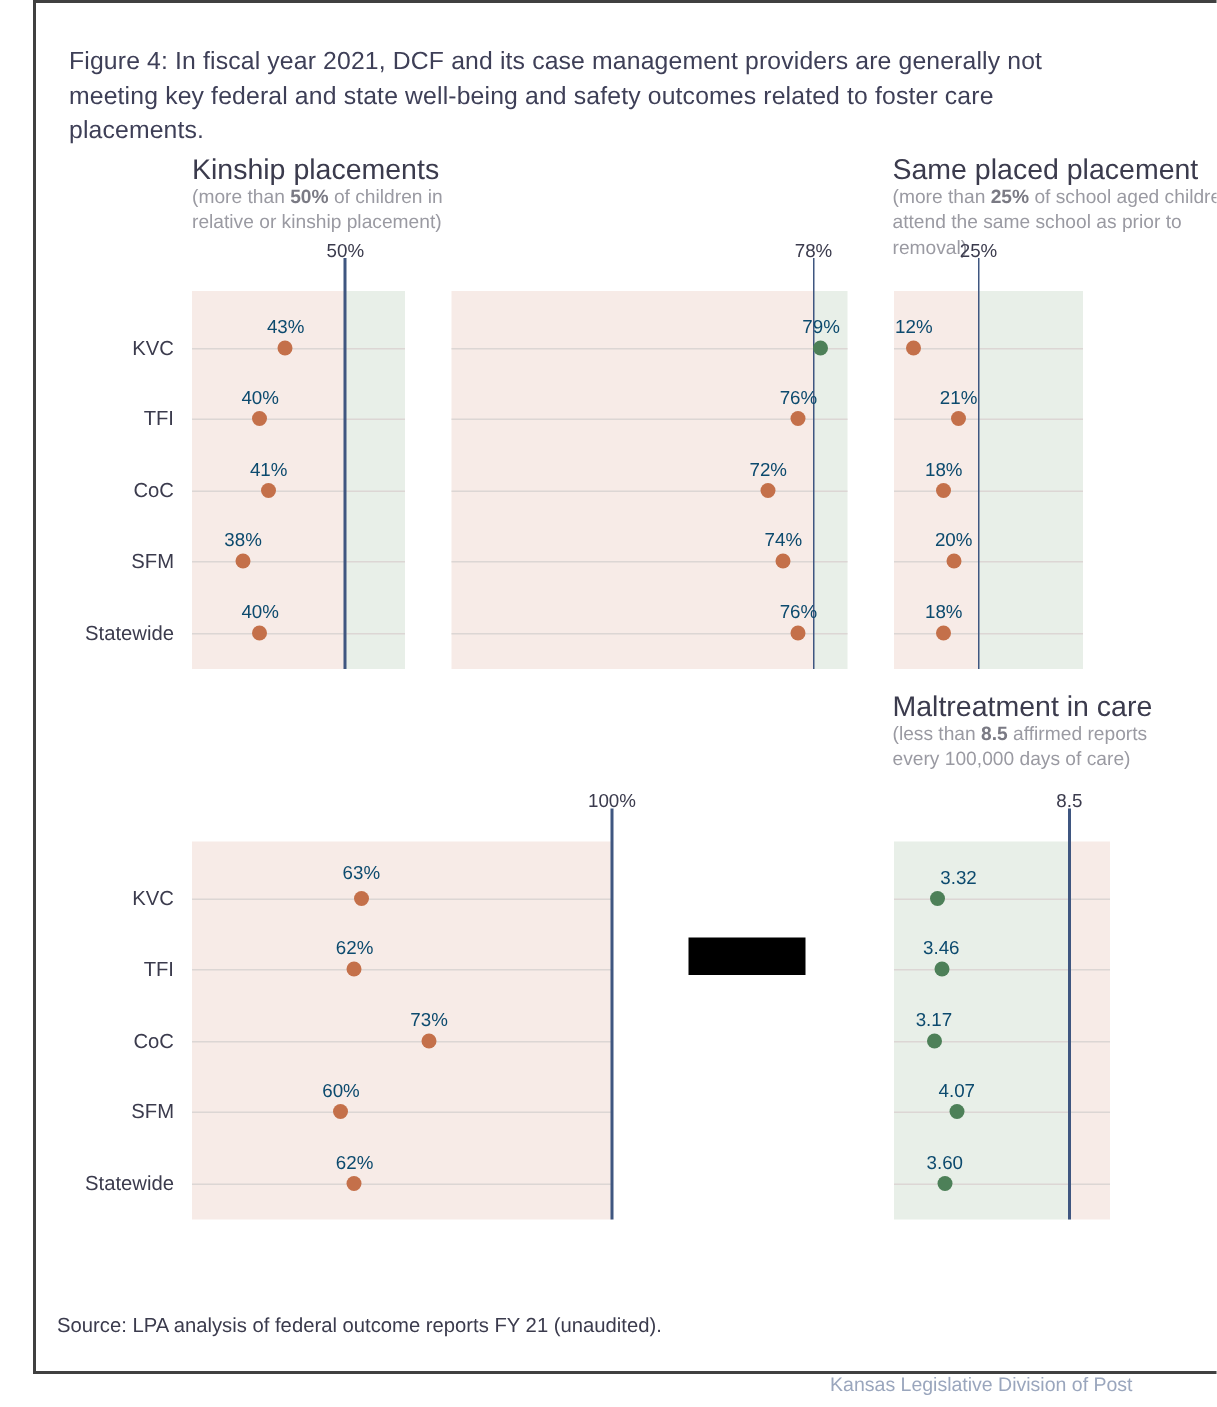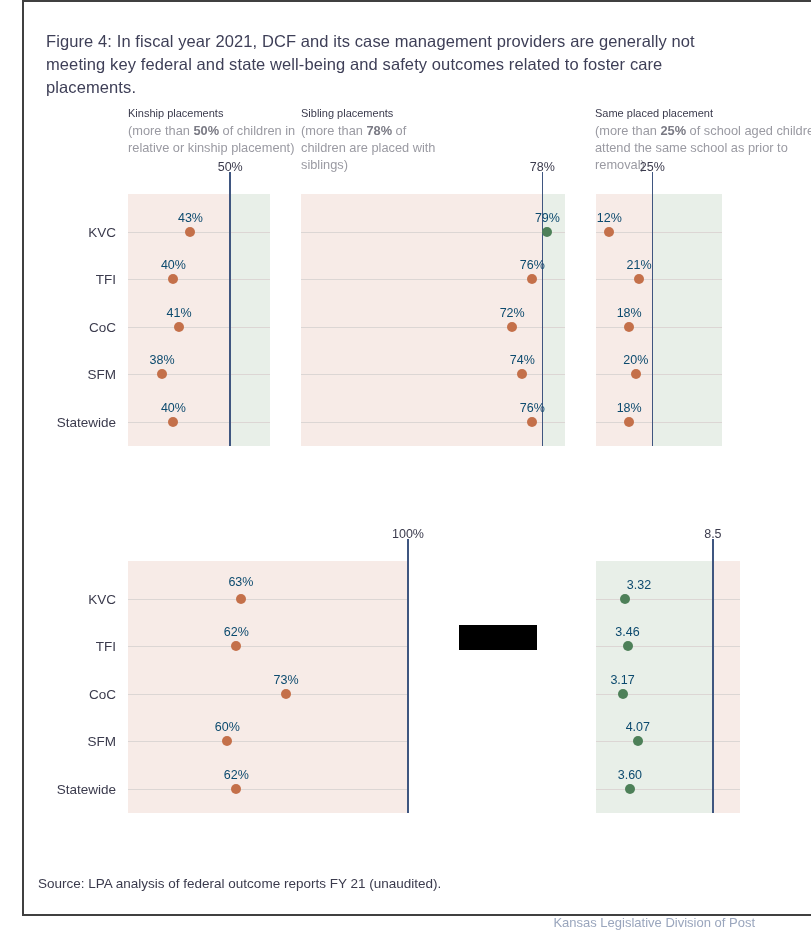--- a/index.html
+++ b/index.html
@@ -22,21 +22,21 @@
     position:absolute;
     left:22px;top:28px;width:700px;
     font-size:16.5px;line-height:23px;
     color:#3e3f57;
     letter-spacing:.1px;
   }
 
   
   .ph{position:absolute;}
   .ph .ph-title{
-    font-size:11px;color:#3b3b4d;line-height:17px;
+    font-size:19px;color:#3b3b4d;line-height:17px;
     white-space:nowrap;
   }
   .ph .ph-sub{
     font-size:12.8px;color:#9a9aa2;line-height:17px;
   }
   .ph .ph-sub b{color:#7a7a84;font-weight:bold;}
 
   
   .plot{position:absolute;}
   .band{position:absolute;top:0;bottom:0;}
@@ -83,35 +83,35 @@
 
   <div class="fig-title">Figure 4: In fiscal year 2021, DCF and its case management providers are generally not meeting key federal and state well-being and safety outcomes related to foster care placements.</div>
 
   <div class="ph" id="hdr-0" style="left:104px;top:103px;width:170px;">
     <div class="ph-title">Kinship placements</div>
     <div class="ph-sub">
       <span>(more than </span><b>50%</b><span> of children in relative or kinship placement)</span>
     </div>
   </div>
 
-  <div class="ph" id="hdr-1" style="left:277px;top:103px;width:150px;">
-    <div class="ph-title">Sibling placements</div>
-    <div class="ph-sub">
-      <span>(more than </span><b>78%</b><span> of children are placed with siblings)</span>
-    </div>
-  </div>
 
   <div class="ph" id="hdr-2" style="left:571px;top:103px;width:240px;">
     <div class="ph-title">Same placed placement</div>
     <div class="ph-sub">
       <span>(more than </span><b>25%</b><span> of school aged children attend the same school as prior to removal)</span>
     </div>
   </div>
 
 
+  <div class="ph" id="hdr-4" style="left:571px;top:461px;width:185px;">
+    <div class="ph-title">Maltreatment in care</div>
+    <div class="ph-sub">
+      <span>(less than </span><b>8.5</b><span> affirmed reports every 100,000 days of care)</span>
+    </div>
+  </div>
 
   <div class="plot" id="plot-0" style="left:104px;top:192px;width:142px;height:252px;">
       <div class="band bad" style="left: 0px; width: 102.24px;"></div>
       <div class="band good" style="left: 102.24px; right: 0px;"></div>
       <div class="gridline" style="top: 38px;"></div>
       <div class="gridline" style="top: 85px;"></div>
       <div class="gridline" style="top: 133px;"></div>
       <div class="gridline" style="top: 180px;"></div>
       <div class="gridline" style="top: 228px;"></div>
       <div class="thresh" style="left: 101.44px; top: -22px;"></div>

